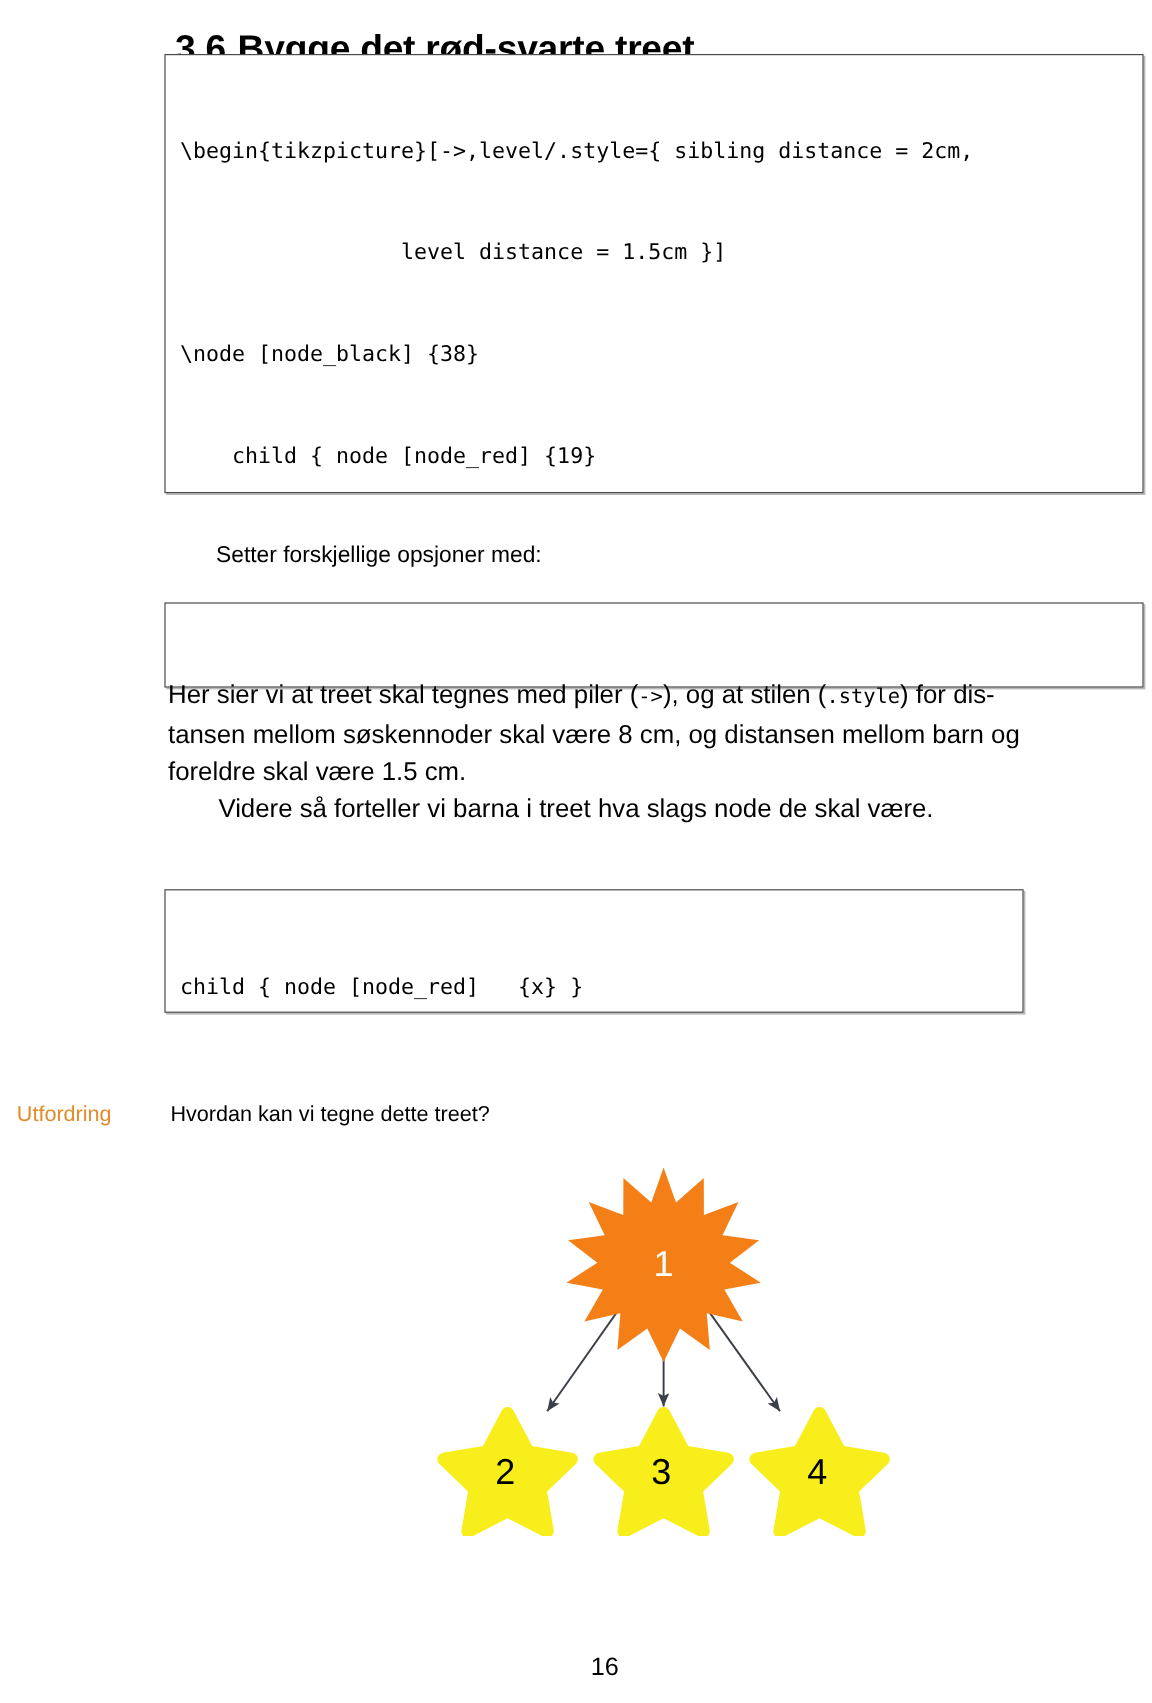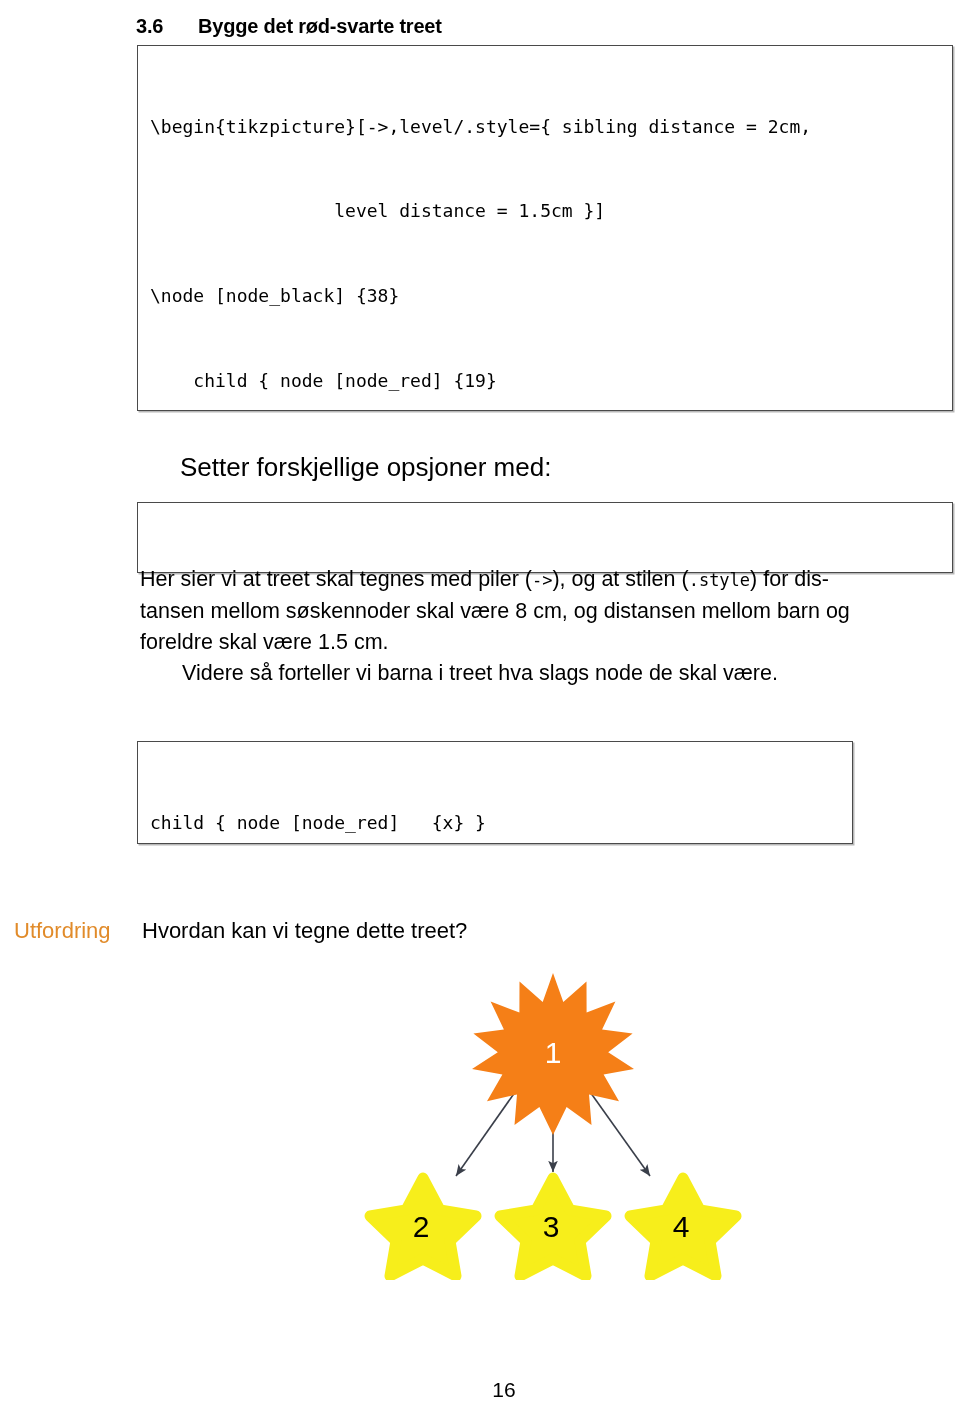--- a/index.html
+++ b/index.html
@@ -21,24 +21,25 @@
     position: relative;
     width: 960px;
     height: 1419px;
   }
 
   
   .section-heading {
     position: absolute;
     left: 136px;
     top: 2px;
-    font-size: 20px;
+    font-size: 31px;
     font-weight: bold;
     letter-spacing: -0.2px;
     white-space: nowrap;
+    text-align: center;
   }
   .section-heading .sec-num {
     display: inline-block;
     min-width: 62px;
   }
 
   
   .code-box {
     position: absolute;
     box-sizing: border-box;
@@ -76,21 +77,21 @@
   .code-line {
     display: block;
     min-height: 1px;
   }
 
   
   .lead-line {
     position: absolute;
     left: 180px;
     top: 452px;
-    font-size: 26px;
+    font-size: 19px;
     white-space: nowrap;
   }
 
   .paragraph-block {
     position: absolute;
     left: 140px;
     top: 564px;
     width: 814px;
     font-size: 21.5px;
     line-height: 31px;
@@ -106,21 +107,21 @@
     font-family: "DejaVu Sans Mono", "Liberation Mono", monospace;
     font-size: 17px;
   }
 
   
   .challenge-row {
     position: absolute;
     left: 14px;
     top: 918px;
     width: 940px;
-    font-size: 22px;
+    font-size: 18px;
     white-space: nowrap;
   }
   .challenge-label {
     color: #e18b2a;
     display: inline-block;
     width: 128px;
   }
   .challenge-text {
     color: #000000;
   }

